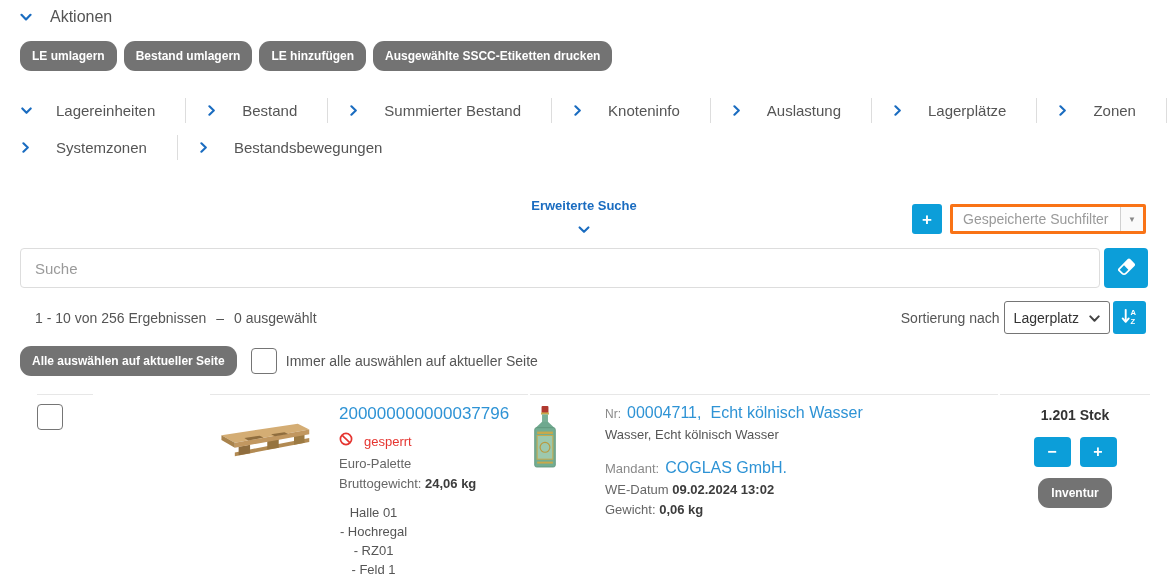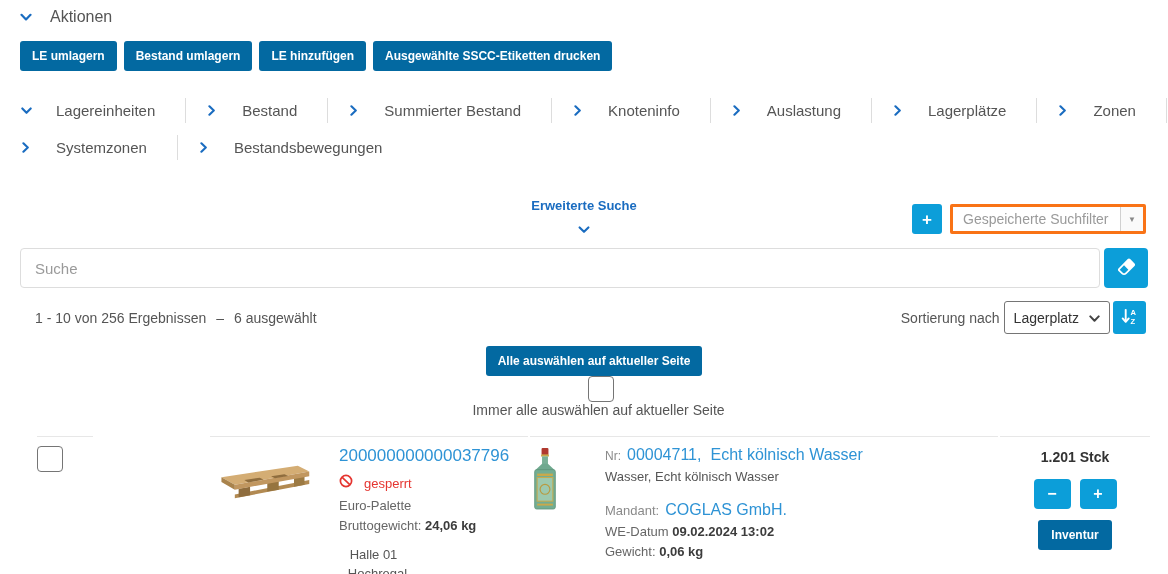--- a/index.html
+++ b/index.html
@@ -4,21 +4,21 @@
 <style>
   * { margin:0; padding:0; box-sizing:border-box; }
   html,body { width:1168px; height:574px; overflow:hidden; background:#fff;
     font-family:"Liberation Sans", sans-serif; }
   .page { position:relative; width:1168px; height:574px; }
 
   
   .section-header { display:flex; align-items:center; margin:8px 0 0 20px; gap:18px; }
   .section-title { font-size:16px; color:#555; }
   .actions-row { display:flex; gap:7px; margin:15px 0 0 20px; }
-  .btn { background:#0369a1; color:#fff; border:none; border-radius:3px;
+  .btn { background:#737373; color:#fff; border:none; border-radius:11px;
     font-family:"Liberation Sans",sans-serif; font-size:12px; font-weight:bold;
     padding:8px 12px; cursor:pointer; white-space:nowrap;text-align:right; }
 
   
   .tabs-row { display:flex; align-items:center; margin-left:20px; }
   .tabs-row.first { margin-top:27px; }
   .tabs-row.second { margin-top:12px; }
   .tab { display:flex; align-items:center; padding:4px 30px 4px 0; border-right:1px solid #ddd; cursor:pointer; }
   .tab + .tab { padding-left:20px; }
   .tab.no-border { border-right:none; }
@@ -52,21 +52,21 @@
   .results-bar { display:flex; align-items:center; margin:13px 22px 0 35px; }
   .results-info { font-size:14px; color:#555; display:flex; gap:10px; align-items:center; }
   .results-right { margin-left:auto; display:flex; align-items:center; gap:3px; }
   .sort-label { font-size:14px; color:#555; margin-right:1px; }
   .sort-select { display:flex; align-items:center; height:33px; border:1px solid #757575;
     border-radius:3px; padding:0 9px; gap:10px; font-size:14px; color:#333; background:#fff; cursor:pointer; }
   .sort-btn { width:33px; height:33px; background:#0c9ed9; border:none; border-radius:3px;
     display:flex; align-items:center; justify-content:center; cursor:pointer; }
 
   
-  .selection-bar { display:flex; align-items:center; margin:12px 0 0 20px;flex-direction:column; }
+  .selection-bar { display:flex; align-items:center; margin:12px 0 0 20px; }
   .checkbox { width:26px; height:26px; border:1px solid #757575; border-radius:4px;
     background:#fff; display:inline-block; cursor:pointer; flex:none; }
   .always-label { font-size:14px; color:#555; margin-left:9px; }
   .selection-bar .checkbox { margin-left:14px; }
 
   
   .result-row { display:flex; margin-top:18px; align-items:flex-start; }
   .cell { border-top:1px solid #e7e7e7; padding-top:9px; }
   .cell-check { margin-left:37px; width:56px; }
   .cell-le { margin-left:117px; width:318px; }
@@ -229,21 +229,21 @@
             <path fill="#ffffff" d="M16.24,3.56L21.19,8.5C21.97,9.29 21.97,10.55 21.19,11.34L12,20.53C10.44,22.09 7.91,22.09 6.34,20.53L2.81,17C2.03,16.21 2.03,14.95 2.81,14.16L13.41,3.56C14.2,2.78 15.46,2.78 16.24,3.56M4.22,15.58L7.76,19.11C8.54,19.9 9.8,19.9 10.59,19.11L14.12,15.58L9.17,10.63L4.22,15.58Z"></path>
           </svg>
       </span>
     </button>
   </div>
 
   <div class="results-bar">
     <div class="results-info">
       <span>1 - 10 von 256 Ergebnissen</span>
       <span>–</span>
-      <span>6 ausgewählt</span>
+      <span>0 ausgewählt</span>
     </div>
     <div class="results-right">
       <span class="sort-label">Sortierung nach</span>
       <div class="sort-select">
         <span>Lagerplatz</span>
         <span>
           <svg width="11" height="8" viewBox="0 0 11 8">
               <path d="M1.3 1.4 L5.5 5.8 L9.7 1.4" fill="none" stroke="#444" stroke-width="2" stroke-linecap="round" stroke-linejoin="round"></path>
             </svg>
         </span>

